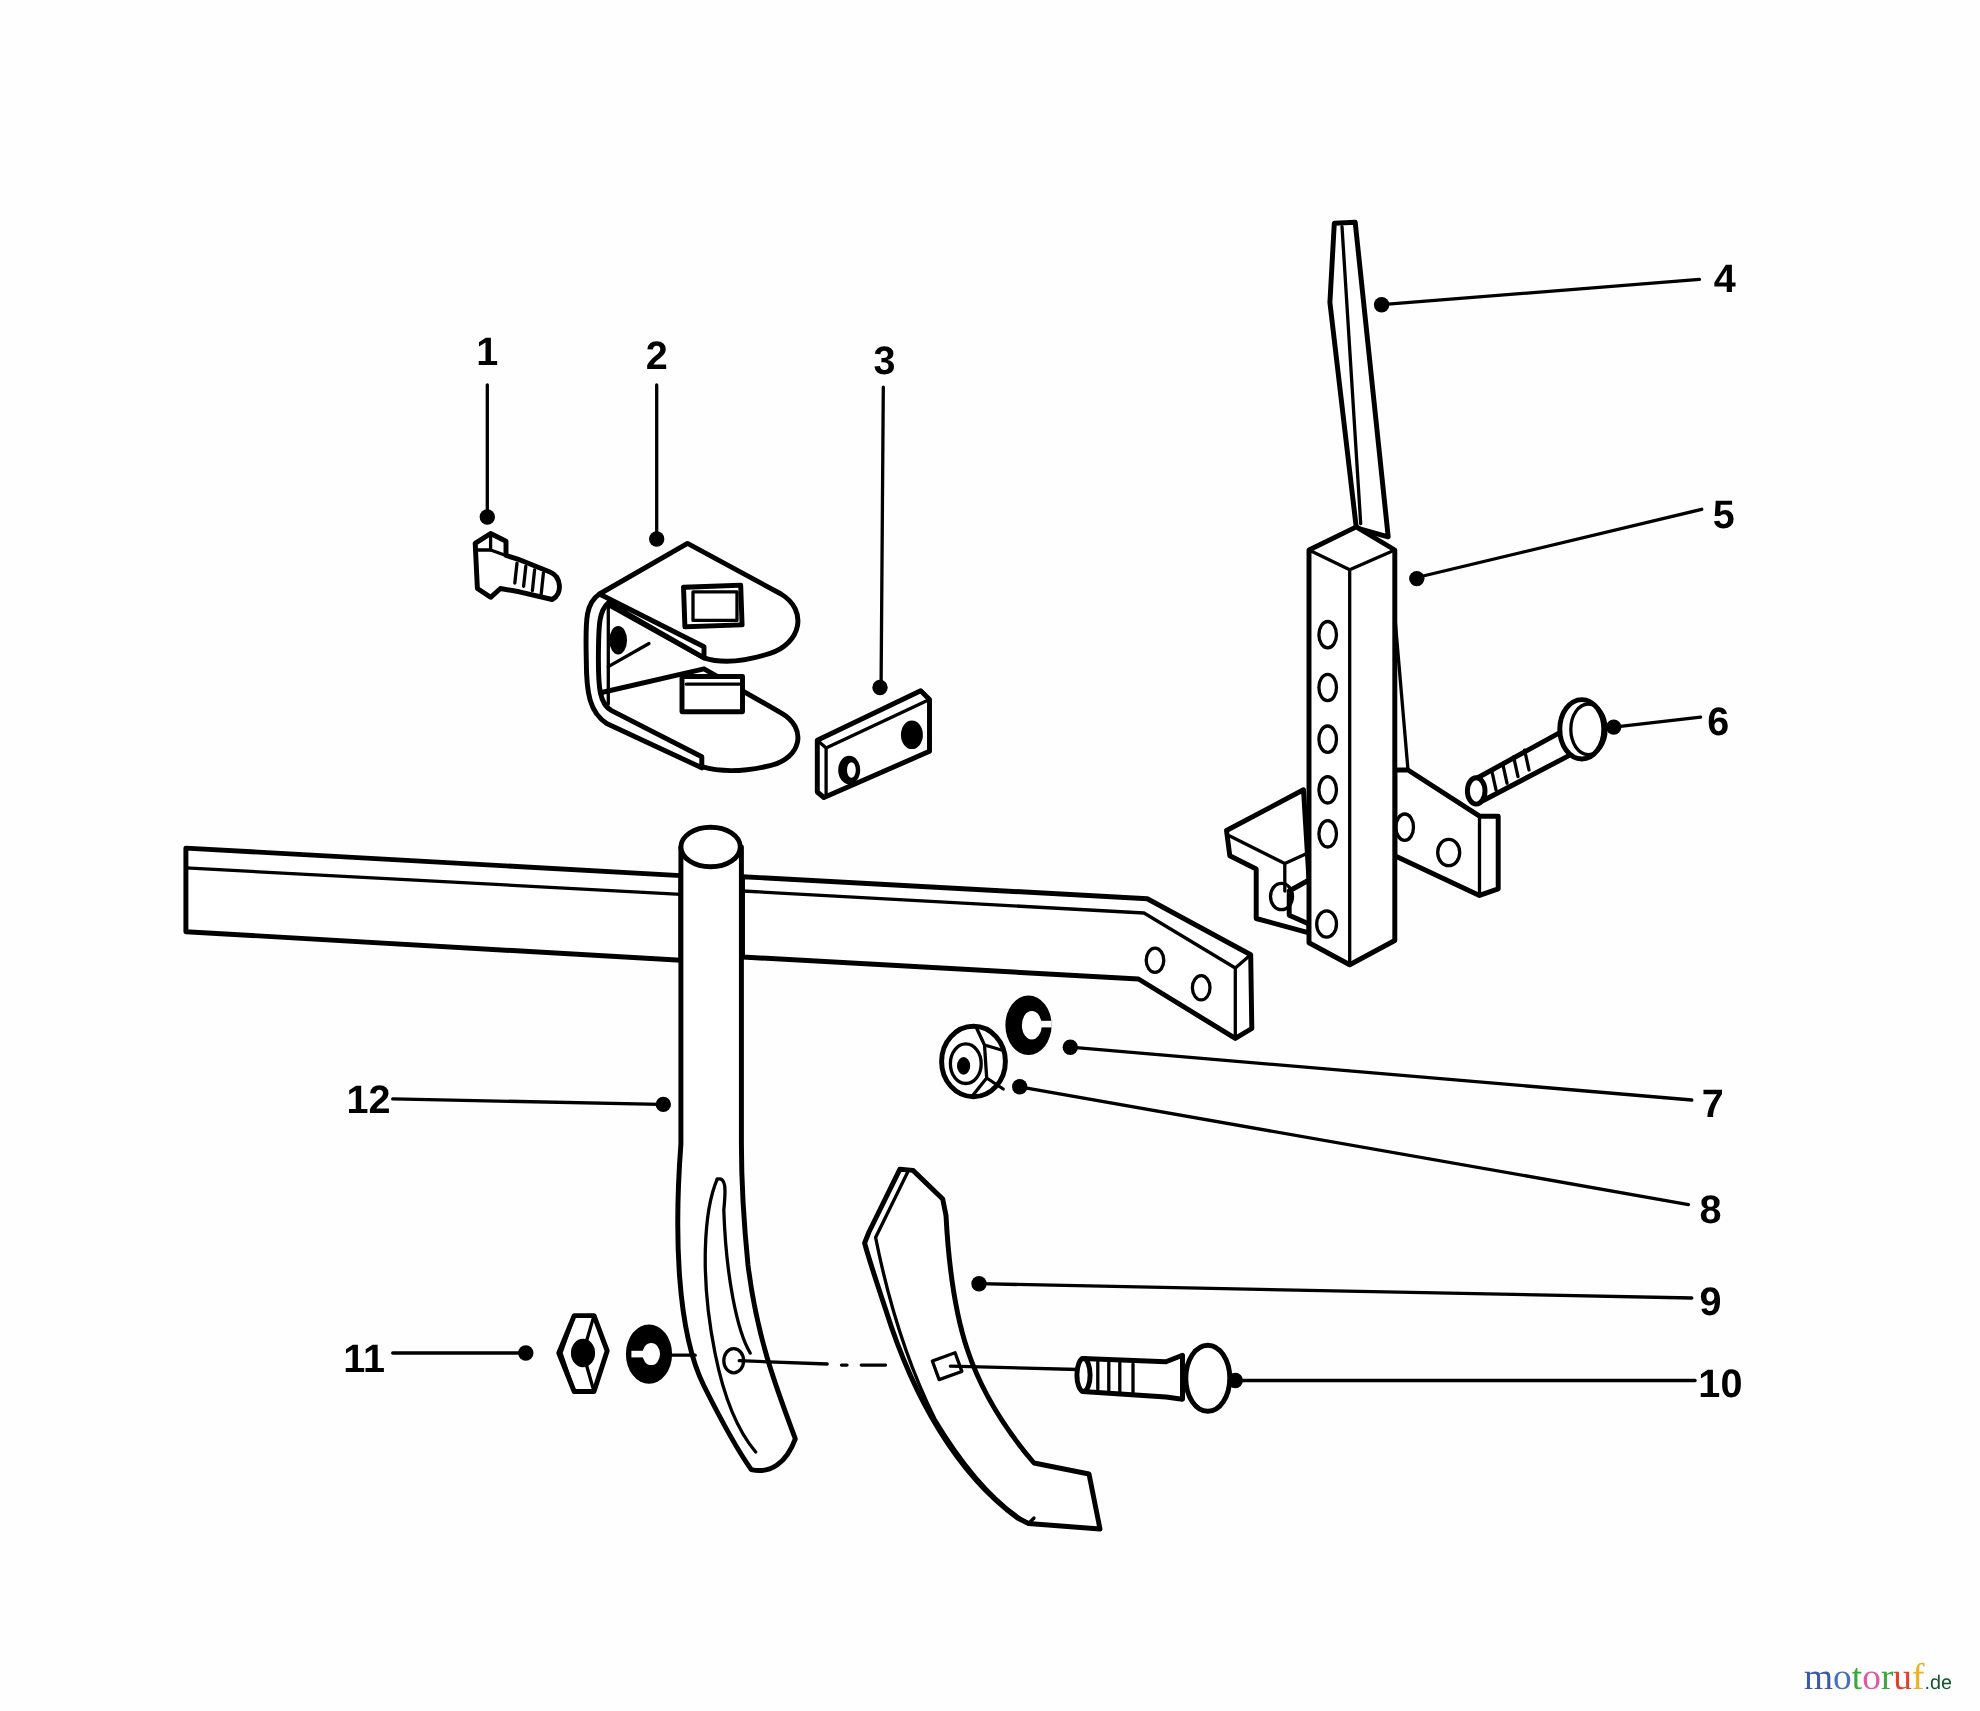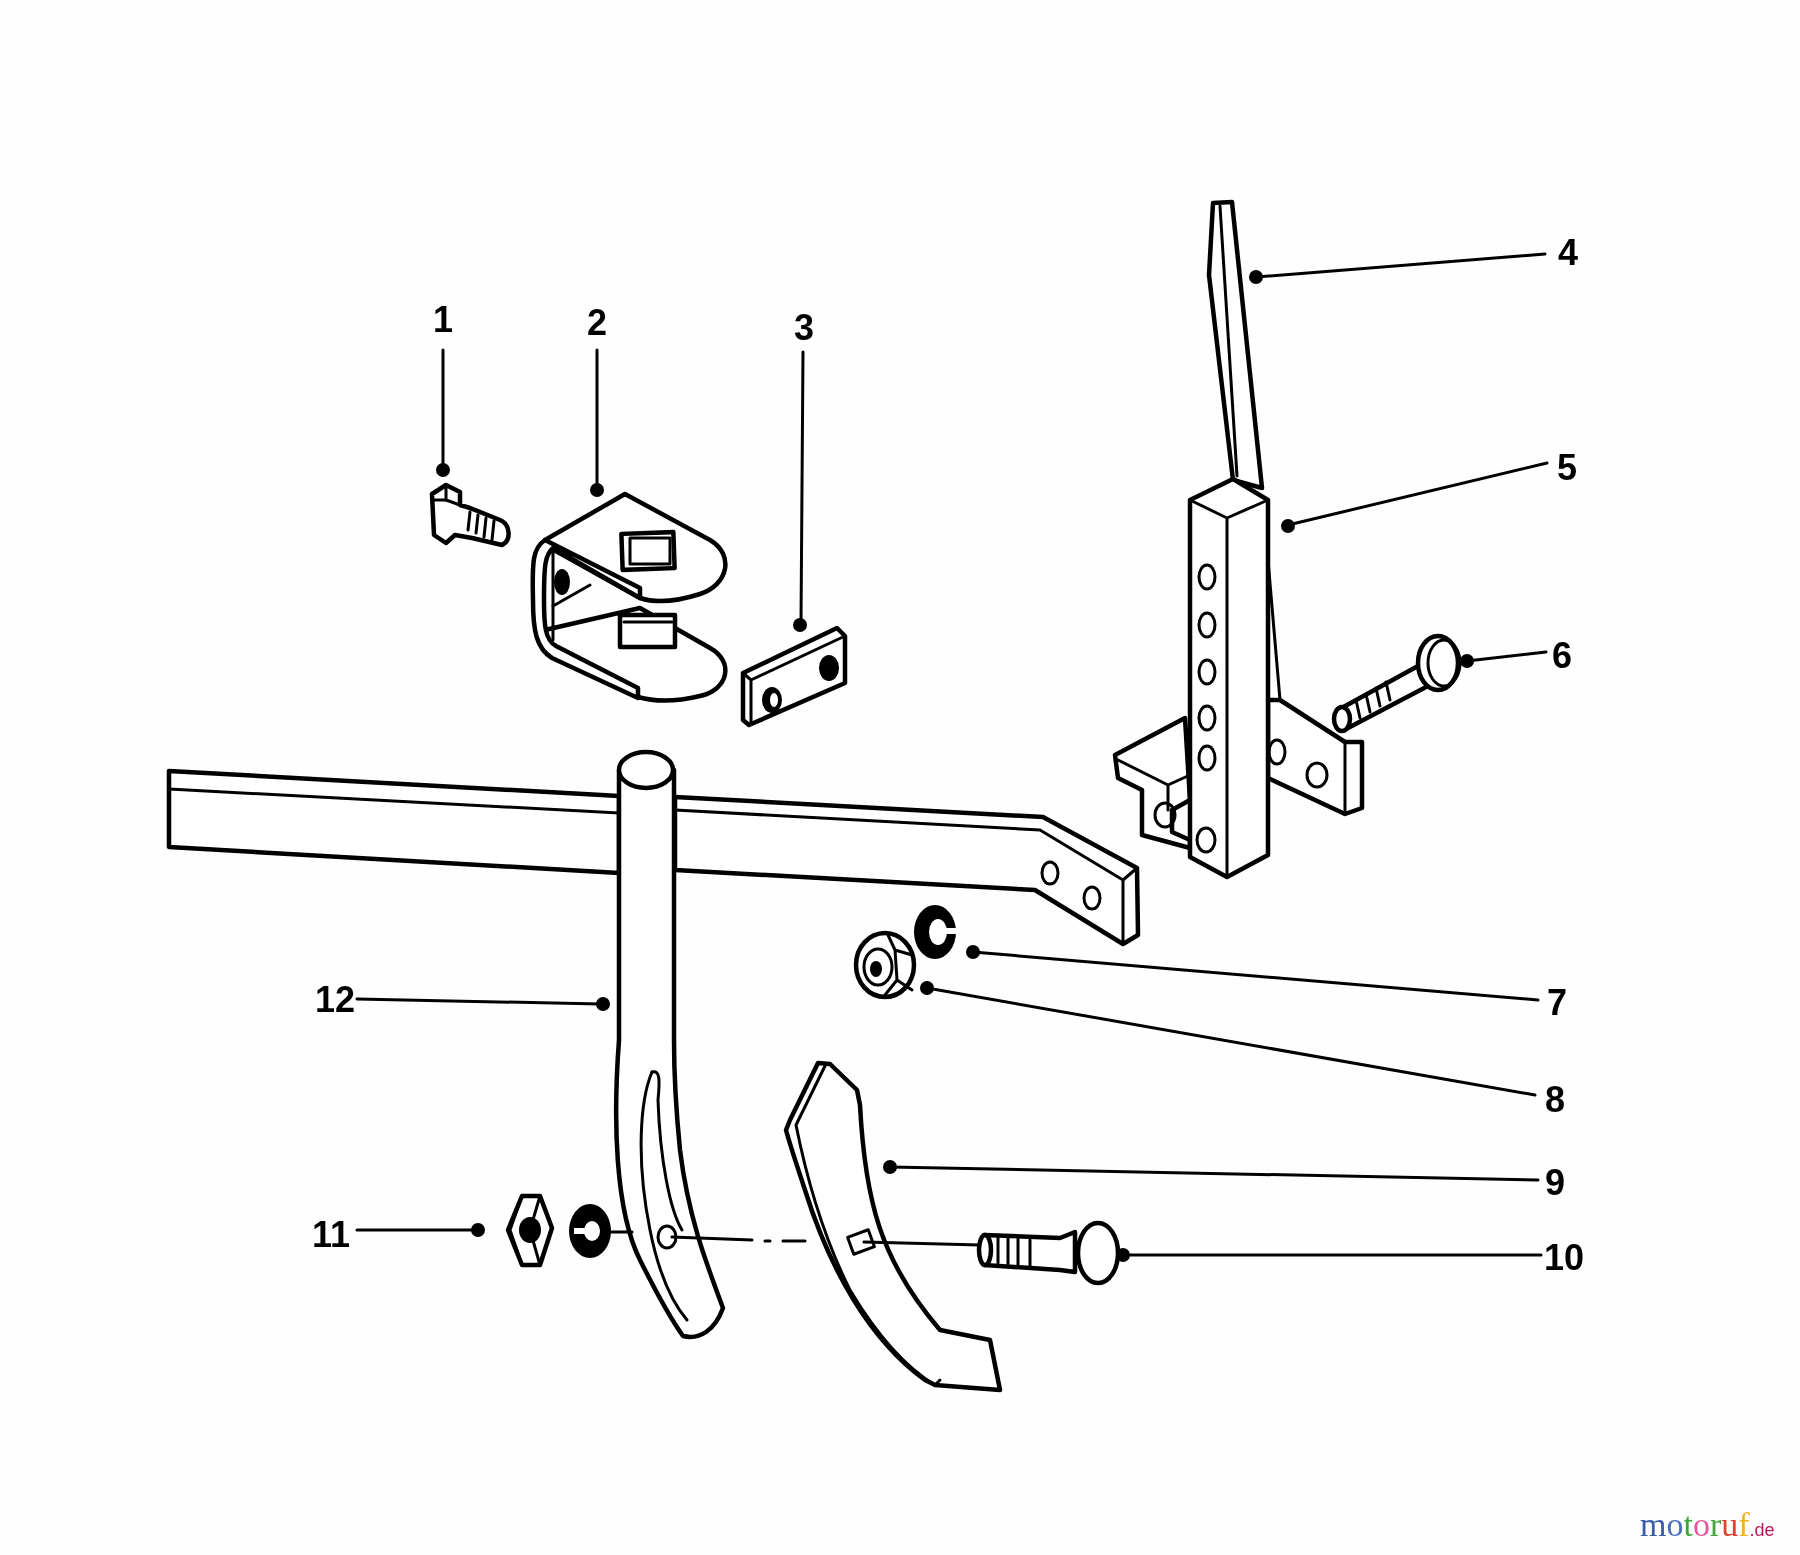--- a/index.html
+++ b/index.html
@@ -7,21 +7,21 @@
          font-family: "Liberation Sans", sans-serif; }
   #diagram { position: absolute; left: 0; top: 0; width: 1800px; height: 1555px; }
   .part { fill: #ffffff; stroke: #000; stroke-width: 4.5; stroke-linejoin: round; stroke-linecap: round; }
   .thin { fill: none; stroke: #000; stroke-width: 3; stroke-linecap: round; stroke-linejoin: round; }
   .leader { stroke: #000; stroke-width: 3; fill: none; stroke-linecap: round; }
   .dot { fill: #000; }
   .blk { fill: #000; }
   .lbl { font-family: "Liberation Sans", sans-serif; font-weight: bold; font-size: 36px; fill: #000; }
   .watermark { position: absolute; left: 1640px; top: 1508px; font-family: "Liberation Serif", serif;
                font-size: 34px; letter-spacing: 0px; line-height: 1; white-space: nowrap; }
-  .watermark .tld { font-family: "Liberation Sans", sans-serif; font-size: 18px; color: #be185d; }
+  .watermark .tld { font-family: "Liberation Sans", sans-serif; font-size: 18px; color: #14532d; }
 </style>
 </head>
 <body>
 
 <svg id="diagram" viewBox="0 0 1800 1555" xmlns="http://www.w3.org/2000/svg">
 
   <g>
     <path class="part" d="M432,494 L446,485 L460,492 L460,505 L470,508 L500,520 C510,524 512,540 502,545 L472,538 L455,535 L446,543 L434,535 Z"></path>
     <path class="thin" d="M446,485 L446,500 L460,505"></path>
     <path class="thin" d="M470,512 L468,530 M478,515 L476,533 M486,518 L484,537 M494,521 L492,540"></path>

